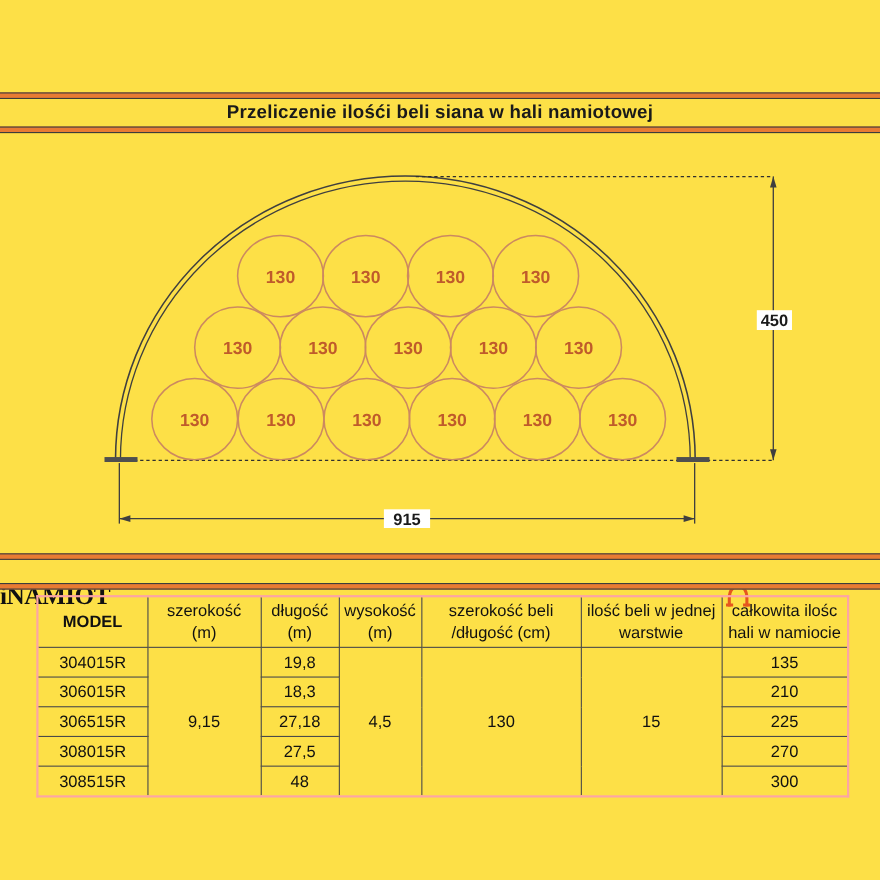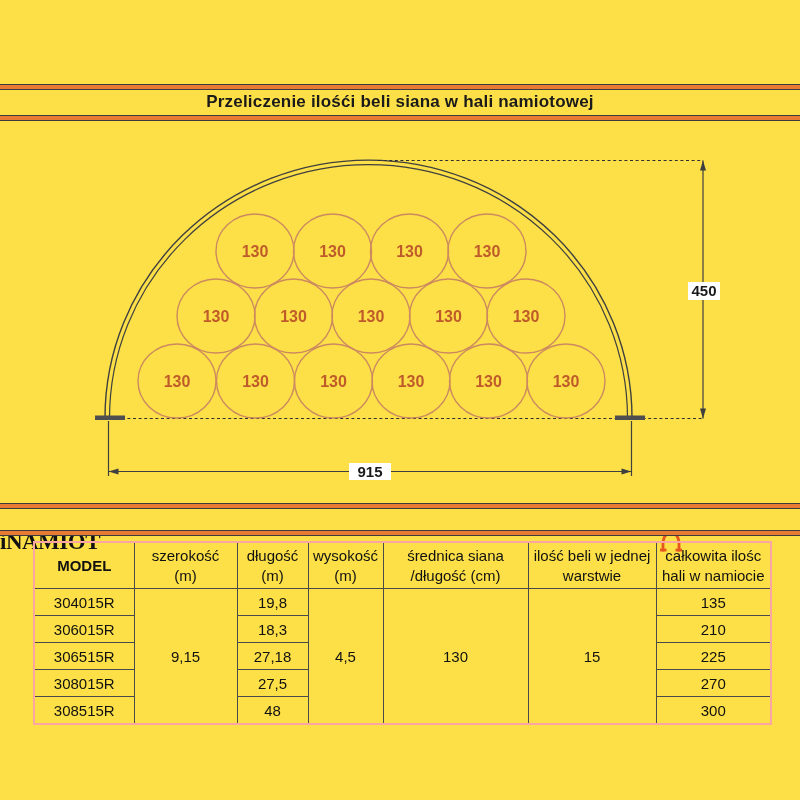--- a/index.html
+++ b/index.html
@@ -160,21 +160,21 @@
           </th>
         <th>
             <div>długość</div>
             <div>(m)</div>
           </th>
         <th>
             <div>wysokość</div>
             <div>(m)</div>
           </th>
         <th>
-            <div>średnica siana</div>
+            <div>szerokość beli</div>
             <div>/długość (cm)</div>
           </th>
         <th>
             <div>ilość beli w jednej</div>
             <div>warstwie</div>
           </th>
         <th>
             <div>całkowita ilośc</div>
             <div>hali w namiocie</div>
           </th>

